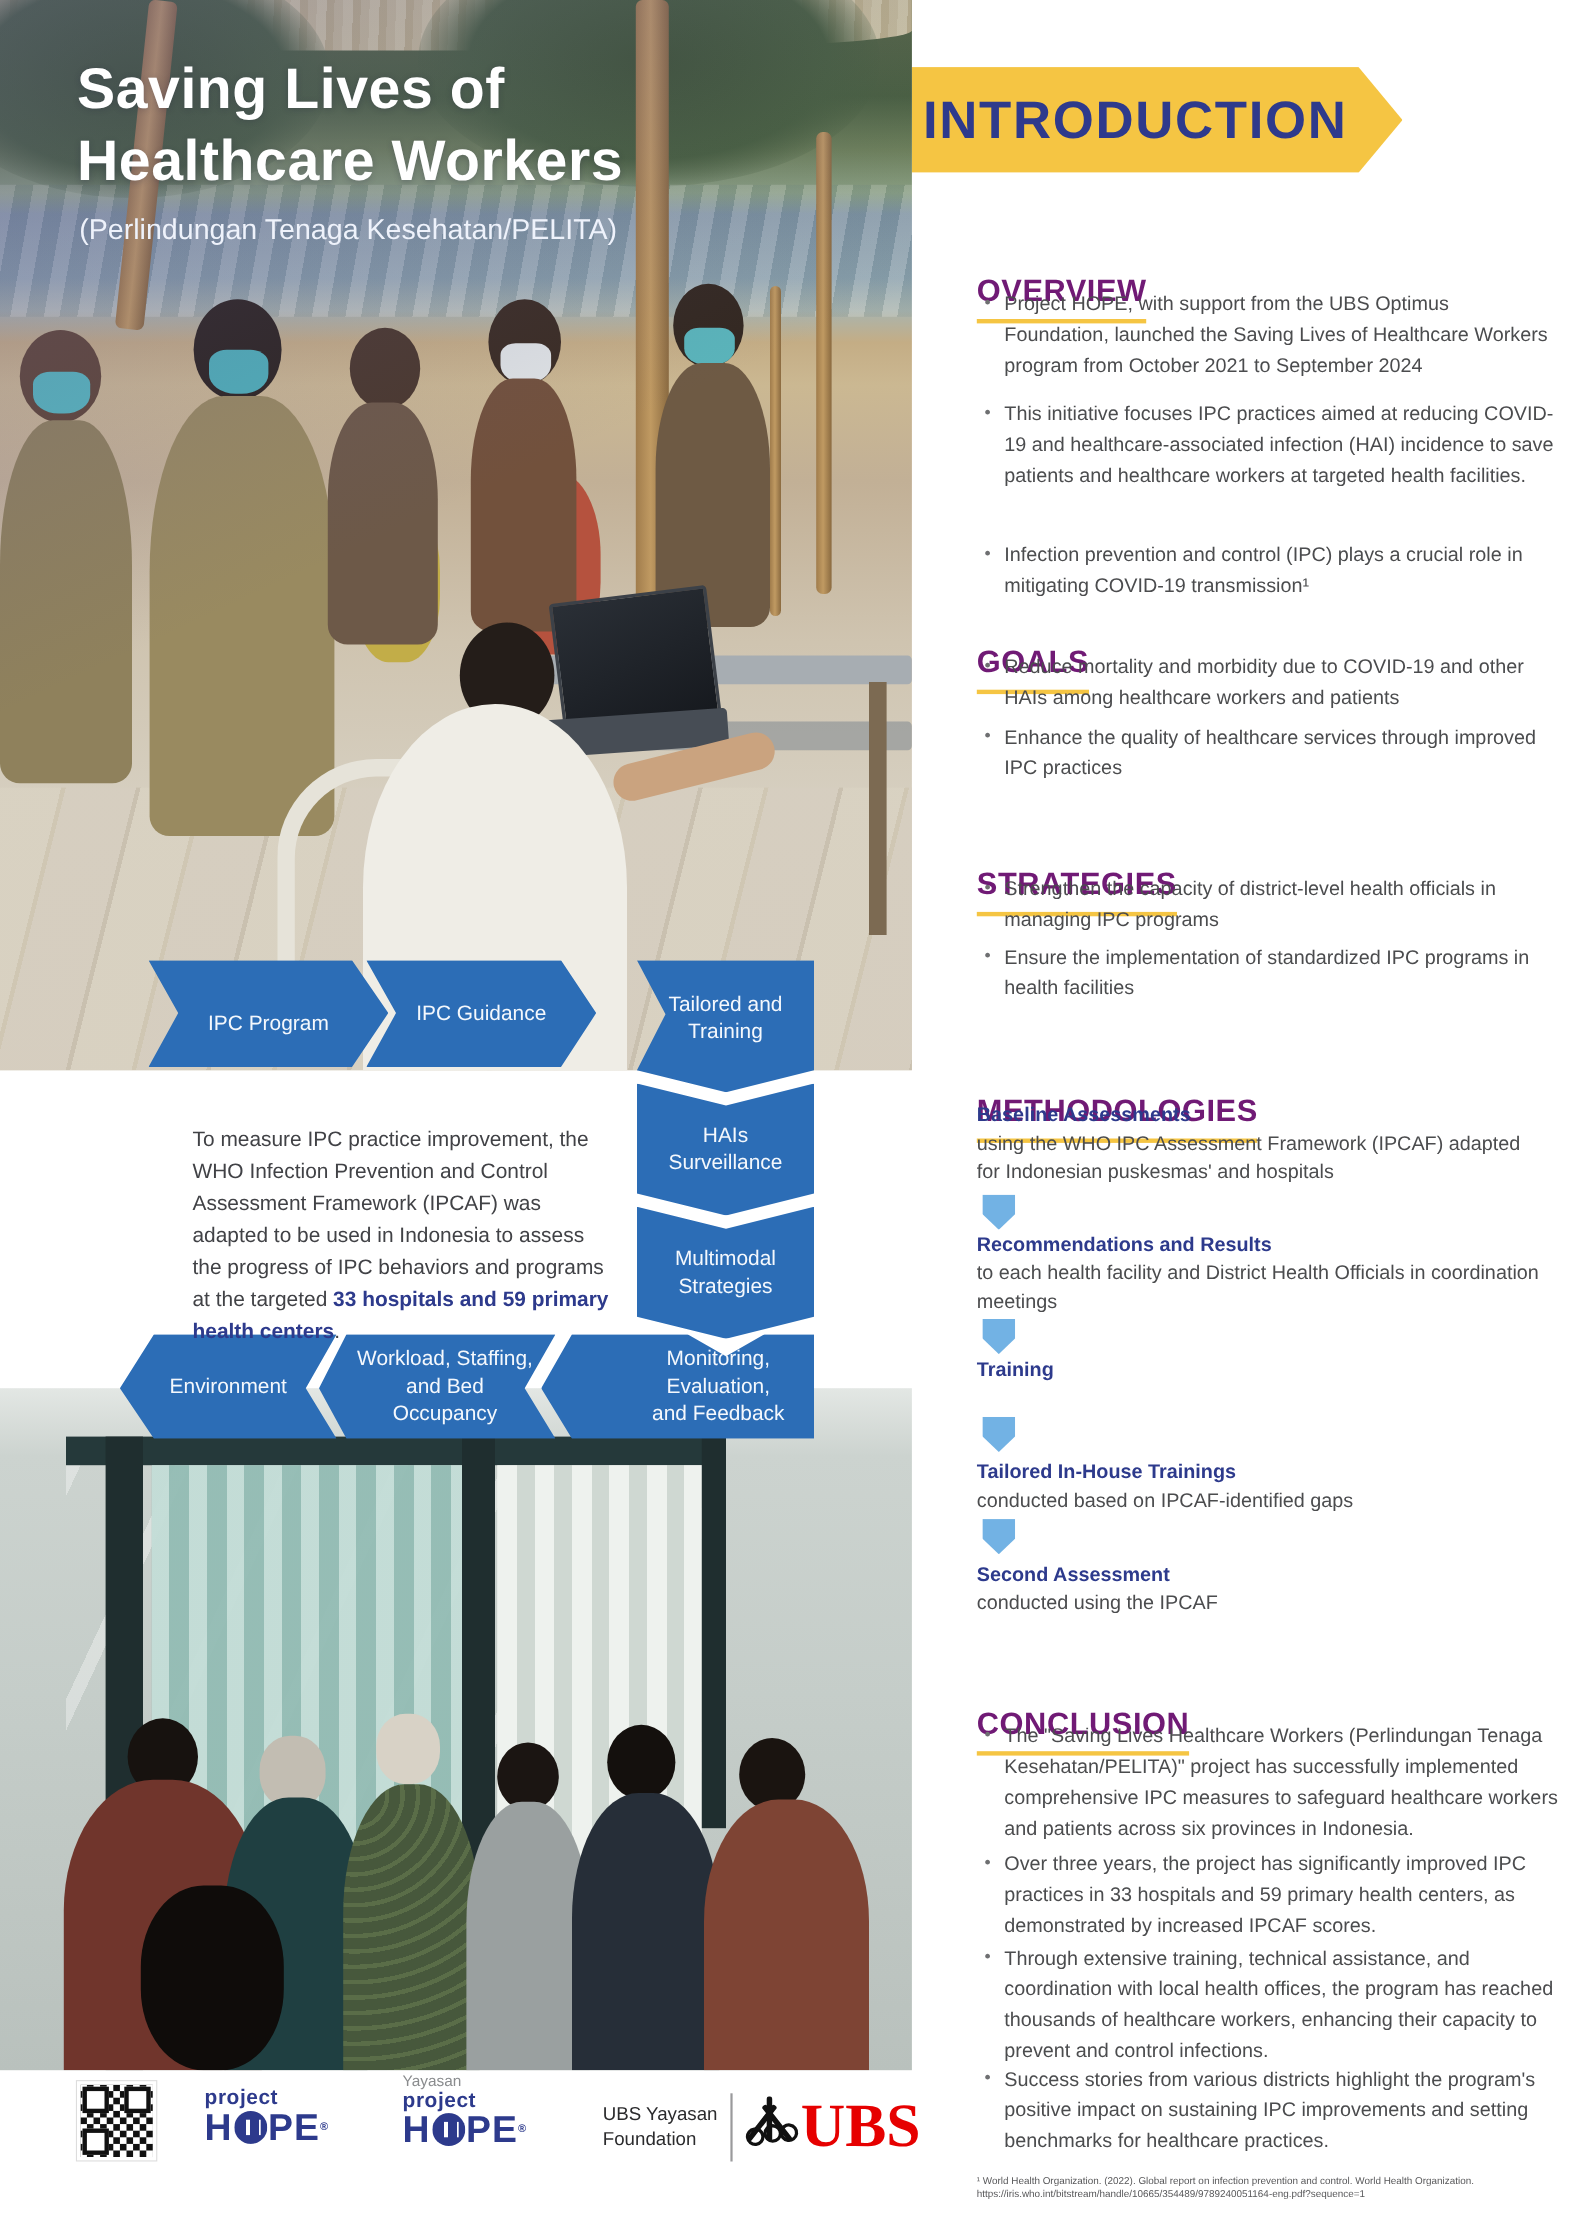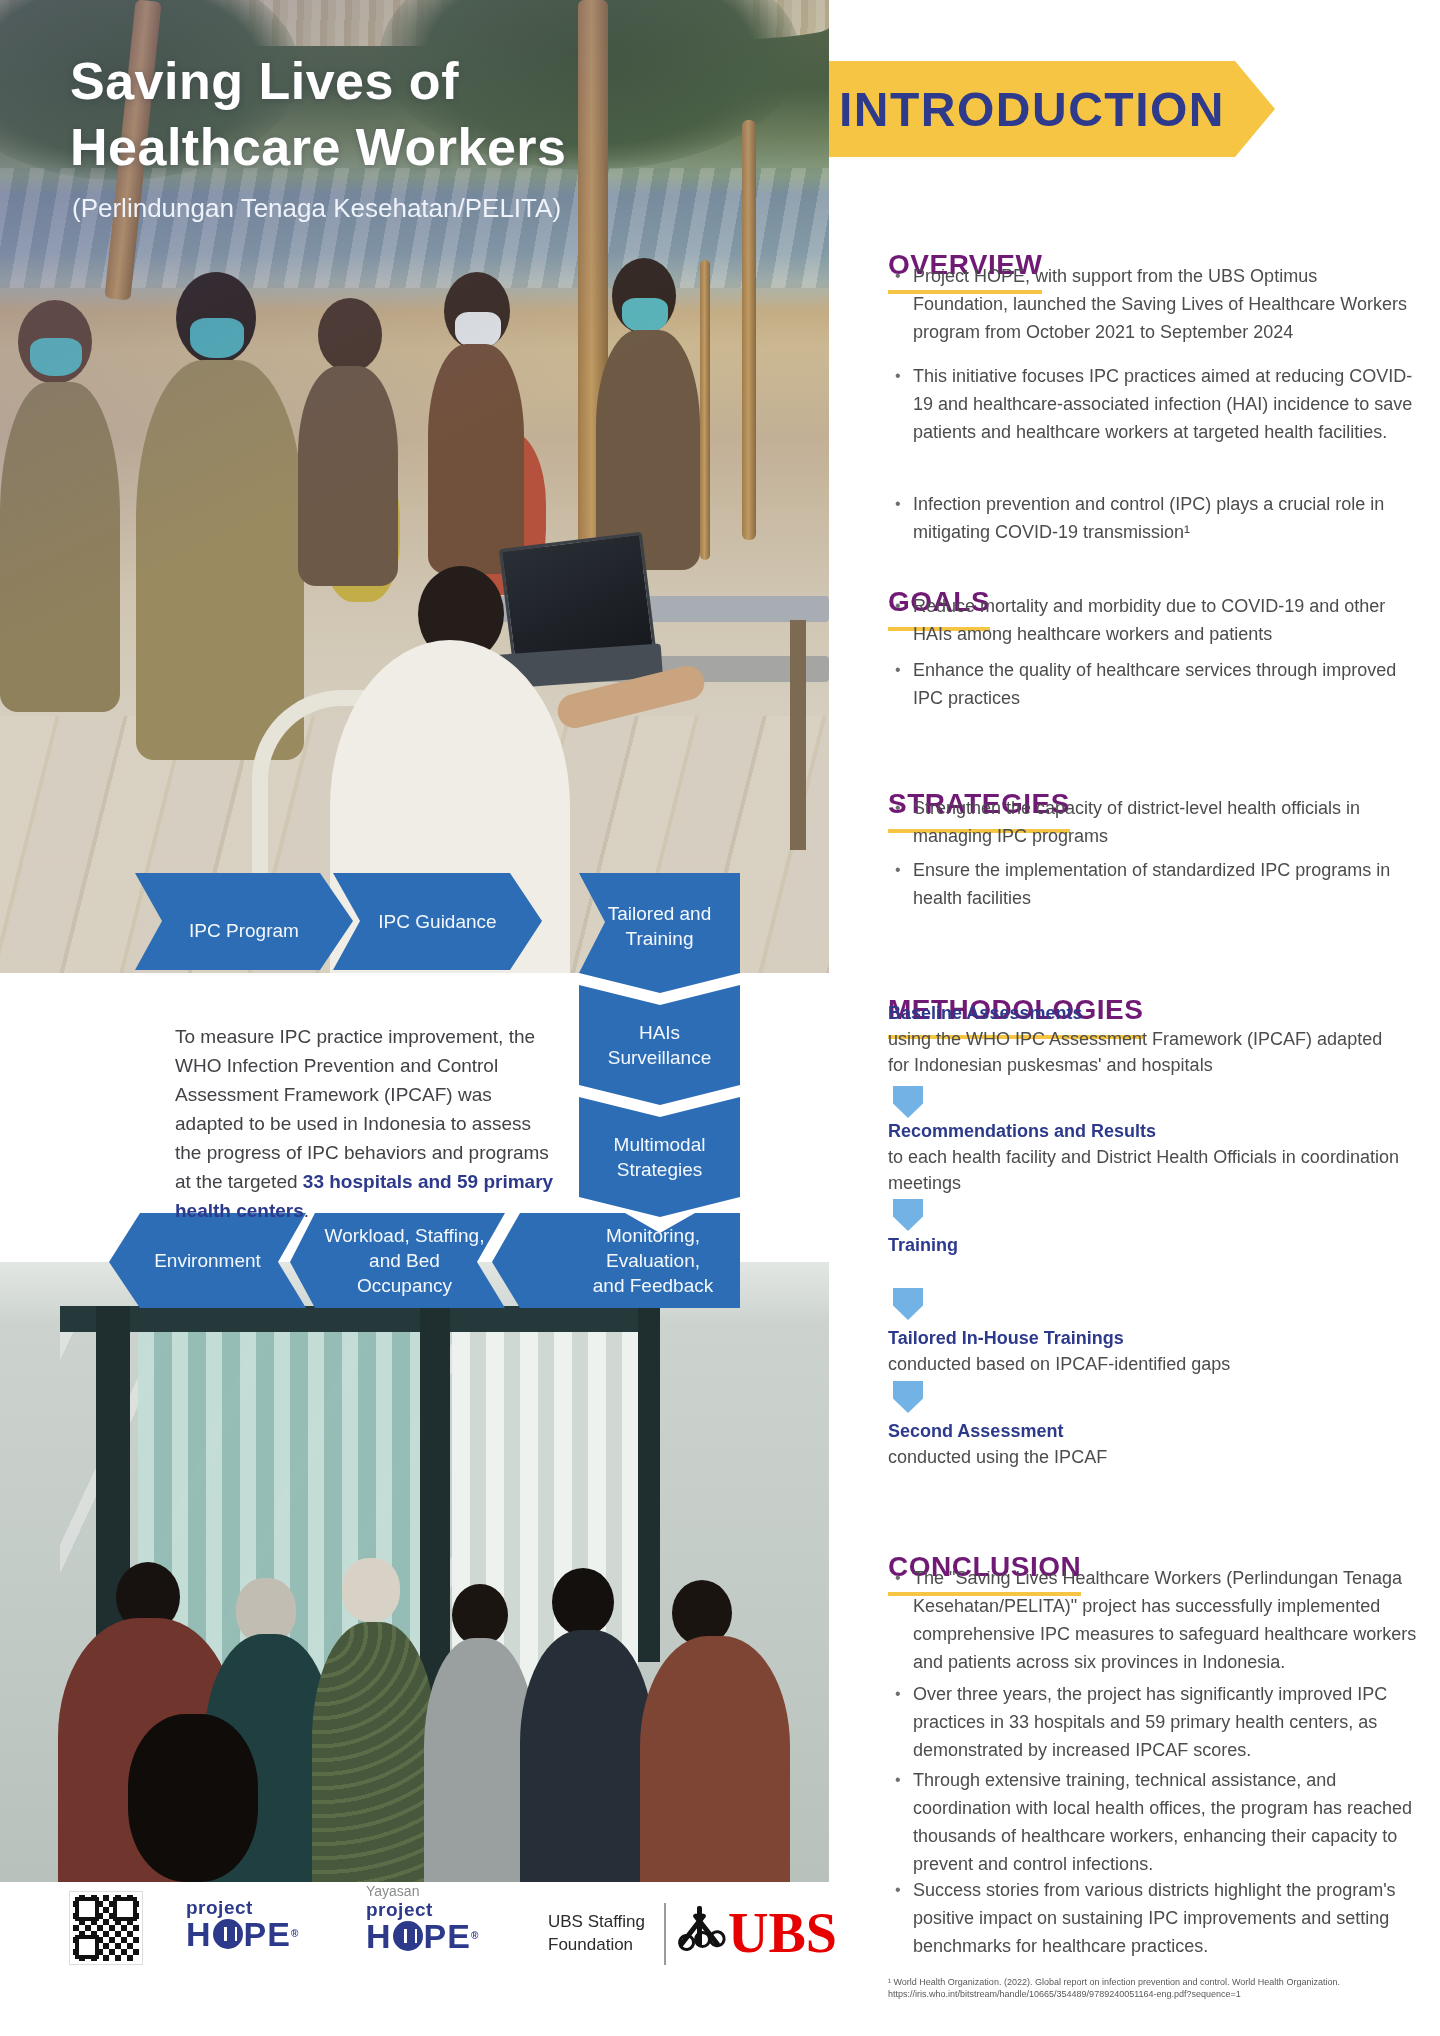--- a/index.html
+++ b/index.html
@@ -224,21 +224,21 @@
     <span class="yaya">Yayasan</span>
     <span class="p1">project</span>
     <span class="p2">
         <span>H</span>
         <span class="oball"></span>
         <span>PE</span>
         <span class="reg">®</span>
       </span>
   </div>
   <div class="abs ubso" style="left:548px;top:1910px;">
-    <div>UBS Staffing</div>
+    <div>UBS Yayasan</div>
     <div>Foundation</div>
   </div>
   <div class="abs logo-divider"></div>
   <div class="abs ubs-keys">
     <span class="k k1"></span>
       <span class="k k2"></span>
       <span class="k k3"></span>
   </div>
   <div class="abs ubs-word">UBS</div>
 

